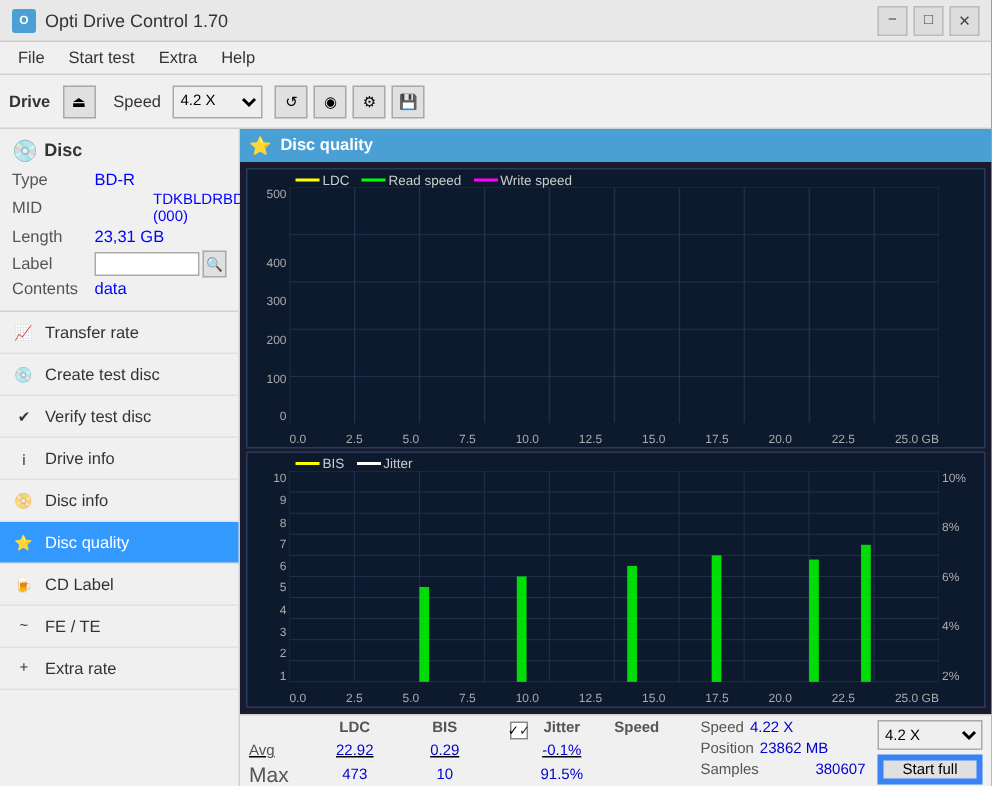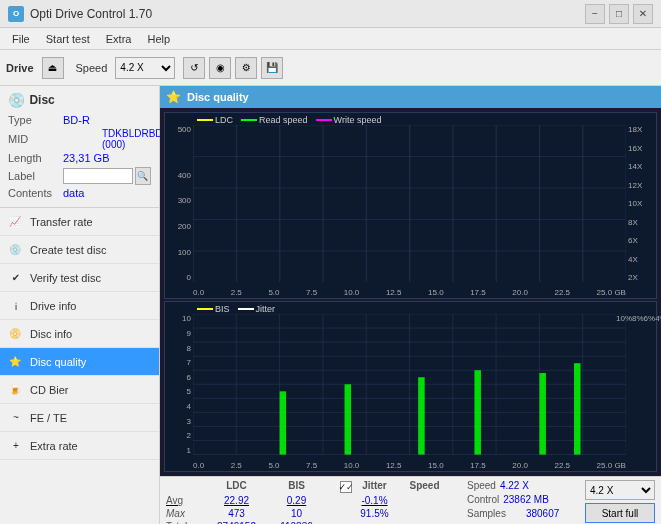--- a/index.html
+++ b/index.html
@@ -50,21 +50,21 @@
     .charts { flex: 1; display: flex; flex-direction: column; background: #1a1a2e; padding: 4px; gap: 2px; }
     
     .chart-container { flex: 1; position: relative; background: #0a1628; border: 1px solid #2a3a5a; }
     
     .chart-svg { width: 100%; height: 100%; }
     
     
     .stats-bar { background: #f0f0f0; border-top: 1px solid #d0d0d0; padding: 3px 6px; display: flex; align-items: flex-start; gap: 8px; }
     .checkbox { width: 12px; height: 12px; border: 1px solid #888; background: white; display: flex; align-items: center; justify-content: center; }
     .checkbox.checked::after { content: '✓'; font-size: 9px; color: #333; }
-    .start-btn { width: 70px; height: 20px; background: #e0e0e0; border: 1px solid #3b82f6; font-size: 10px; cursor: pointer; display: flex; align-items: center; justify-content: center; }
+    .start-btn { width: 70px; height: 20px; background: #e0e0e0; border: 4px solid #3b82f6; font-size: 10px; cursor: pointer; display: flex; align-items: center; justify-content: center; }
     
     
     .toolbar { background: #f0f0f0; height: 36px; display: flex; align-items: center; padding: 0 6px; border-bottom: 1px solid #d0d0d0; gap: 4px; width: 661px; }
   </style>
 </head>
 <body>
 
 <div class="titlebar">
   <div class="titlebar-left">
     <div class="titlebar-icon">O</div>
@@ -149,21 +149,21 @@
       <div class="sidebar-item">
         <span class="sidebar-item-icon">📀</span>
         <span>Disc info</span>
       </div>
       <div class="sidebar-item active">
         <span class="sidebar-item-icon">⭐</span>
         <span>Disc quality</span>
       </div>
       <div class="sidebar-item">
         <span class="sidebar-item-icon">🍺</span>
-        <span>CD Bier</span>
+        <span>CD Label</span>
       </div>
       <div class="sidebar-item">
         <span class="sidebar-item-icon">~</span>
         <span>FE / TE</span>
       </div>
       <div class="sidebar-item">
         <span class="sidebar-item-icon">+</span>
         <span>Extra rate</span>
       </div>
     </div>
@@ -236,31 +236,20 @@
 
         <div style="position:absolute;left:0;top:12px;bottom:16px;width:28px;display:flex;flex-direction:column;justify-content:space-between;align-items:flex-end;padding-right:2px;">
           <span style="font-size:8px;color:#aaa;">500</span>
           <span style="font-size:8px;color:#aaa;margin-top:20px;">400</span>
           <span style="font-size:8px;color:#aaa;">300</span>
           <span style="font-size:8px;color:#aaa;">200</span>
           <span style="font-size:8px;color:#aaa;">100</span>
           <span style="font-size:8px;color:#aaa;">0</span>
         </div>
 
-        <div style="position:absolute;right:0;top:12px;bottom:16px;width:30px;display:flex;flex-direction:column;justify-content:space-between;align-items:flex-start;padding-left:2px;">
-          <span style="font-size:8px;color:#aaa;">18X</span>
-          <span style="font-size:8px;color:#aaa;">16X</span>
-          <span style="font-size:8px;color:#aaa;">14X</span>
-          <span style="font-size:8px;color:#aaa;">12X</span>
-          <span style="font-size:8px;color:#aaa;">10X</span>
-          <span style="font-size:8px;color:#aaa;">8X</span>
-          <span style="font-size:8px;color:#aaa;">6X</span>
-          <span style="font-size:8px;color:#aaa;">4X</span>
-          <span style="font-size:8px;color:#aaa;">2X</span>
-        </div>
 
         <div style="position:absolute;bottom:1px;left:28px;right:30px;display:flex;justify-content:space-between;">
           <span style="font-size:8px;color:#aaa;">0.0</span>
           <span style="font-size:8px;color:#aaa;">2.5</span>
           <span style="font-size:8px;color:#aaa;">5.0</span>
           <span style="font-size:8px;color:#aaa;">7.5</span>
           <span style="font-size:8px;color:#aaa;">10.0</span>
           <span style="font-size:8px;color:#aaa;">12.5</span>
           <span style="font-size:8px;color:#aaa;">15.0</span>
           <span style="font-size:8px;color:#aaa;">17.5</span>
@@ -323,21 +312,21 @@
           <span style="font-size:8px;color:#aaa;">8</span>
           <span style="font-size:8px;color:#aaa;">7</span>
           <span style="font-size:8px;color:#aaa;">6</span>
           <span style="font-size:8px;color:#aaa;">5</span>
           <span style="font-size:8px;color:#aaa;">4</span>
           <span style="font-size:8px;color:#aaa;">3</span>
           <span style="font-size:8px;color:#aaa;">2</span>
           <span style="font-size:8px;color:#aaa;">1</span>
         </div>
 
-        <div style="position:absolute;right:12px;top:12px;bottom:16px;width:30px;display:flex;flex-direction:row;justify-content:space-between;align-items:flex-start;padding-left:2px;">
+        <div style="position:absolute;right:0;top:12px;bottom:16px;width:30px;display:flex;flex-direction:column;justify-content:space-between;align-items:flex-start;padding-left:2px;">
           <span style="font-size:8px;color:#aaa;">10%</span>
           <span style="font-size:8px;color:#aaa;">8%</span>
           <span style="font-size:8px;color:#aaa;">6%</span>
           <span style="font-size:8px;color:#aaa;">4%</span>
           <span style="font-size:8px;color:#aaa;">2%</span>
         </div>
 
         <div style="position:absolute;bottom:1px;left:28px;right:30px;display:flex;justify-content:space-between;">
           <span style="font-size:8px;color:#aaa;">0.0</span>
           <span style="font-size:8px;color:#aaa;">2.5</span>
@@ -370,45 +359,45 @@
         <div style="display:flex;align-items:center;margin-bottom:2px;text-decoration:underline;">
           <span style="width:38px;font-size:10px;color:#555;">Avg</span>
           <span style="width:65px;font-size:10px;color:#0000cc;text-align:center;">22.92</span>
           <span style="width:55px;font-size:10px;color:#0000cc;text-align:center;">0.29</span>
           <span style="width:16px;"></span>
           <span style="width:12px;"></span>
           <span style="width:45px;font-size:10px;color:#0000cc;text-align:center;">-0.1%</span>
         </div>
 
         <div style="display:flex;align-items:center;margin-bottom:2px;">
-          <span style="width:38px;font-size:10px;color:#555;font-style:italic;">Max</span>
+          <span style="width:38px;font-size:14px;color:#555;">Max</span>
           <span style="width:65px;font-size:10px;color:#0000cc;text-align:center;">473</span>
           <span style="width:55px;font-size:10px;color:#0000cc;text-align:center;">10</span>
           <span style="width:16px;"></span>
           <span style="width:12px;"></span>
           <span style="width:45px;font-size:10px;color:#0000cc;text-align:center;">91.5%</span>
         </div>
 
         <div style="display:flex;align-items:center;">
           <span style="width:38px;font-size:10px;color:#555;">Total</span>
           <span style="width:65px;font-size:10px;color:#0000cc;text-align:center;">8749152</span>
           <span style="width:55px;font-size:10px;color:#0000cc;text-align:center;">110836</span>
         </div>
       </div>
 
       <div style="display:flex;flex-direction:column;gap:3px;min-width:110px;">
         <div style="display:flex;gap:4px;align-items:center;">
           <span style="font-size:10px;color:#555;">Speed</span>
           <span style="font-size:10px;color:#0000cc;">4.22 X</span>
         </div>
         <div style="display:flex;gap:4px;align-items:center;">
-          <span style="font-size:10px;color:#555;">Control</span>
+          <span style="font-size:10px;color:#555;">Position</span>
           <span style="font-size:10px;color:#0000cc;">23862 MB</span>
         </div>
-        <div style="display:flex;gap:20px;align-items:center;">
+        <div style="display:flex;gap:20px;align-items:center;justify-content:space-between;">
           <span style="font-size:10px;color:#555;">Samples</span>
           <span style="font-size:10px;color:#0000cc;">380607</span>
         </div>
       </div>
 
       <div style="display:flex;flex-direction:column;gap:3px;align-items:flex-end;">
         <select style="width:70px;height:20px;font-size:10px;border:1px solid #aaa;">
           <option>4.2 X</option>
         </select>
         <button class="start-btn">Start full</button>

